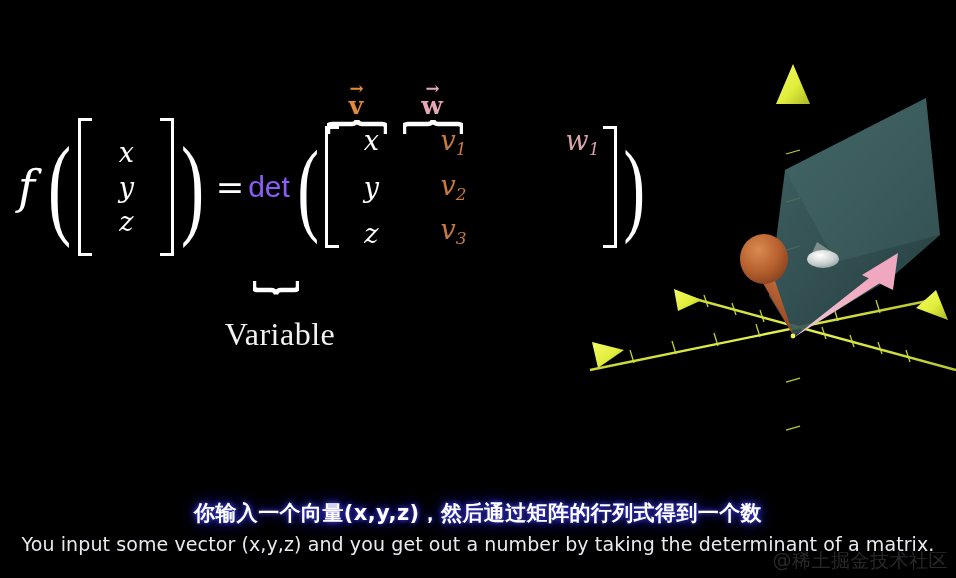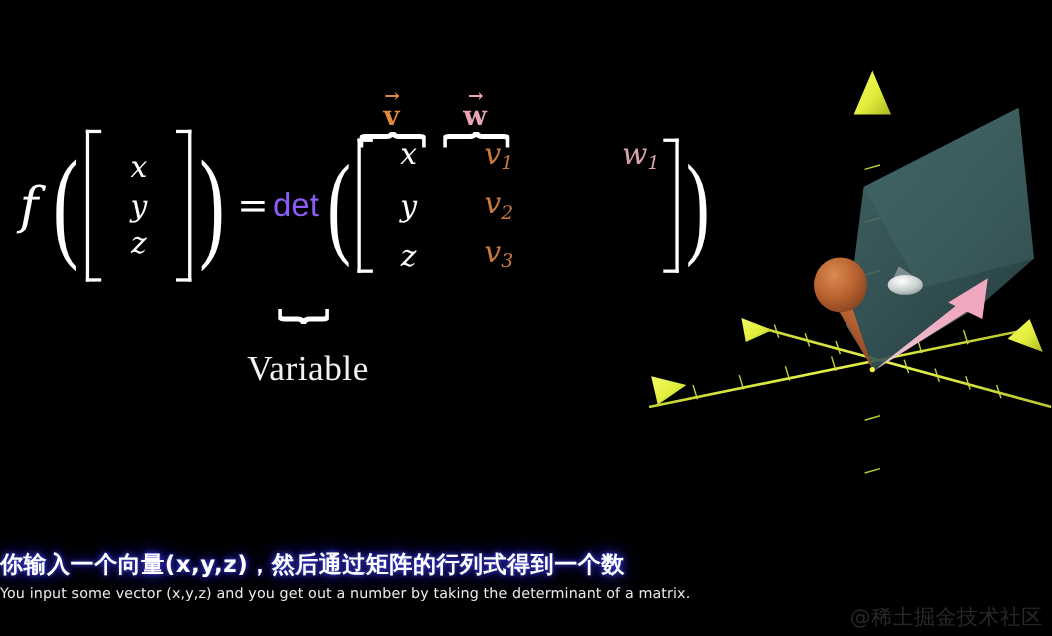--- a/index.html
+++ b/index.html
@@ -178,39 +178,39 @@
     height: 420px;
   }
   #scene svg { display: block; }
 
   
   #subs {
     position: absolute;
     left: 0;
     top: 500px;
     width: 956px;
-    text-align: left;
+    text-align: center;
   }
   #sub-zh {
     font-family: "DejaVu Sans", sans-serif;
     font-weight: bold;
     font-size: 21px;
     color: #ffffff;
     letter-spacing: 0.4px;
     text-shadow:
       0 0 4px #3a3ad0,
       0 0 9px #2a2aa8,
       0 0 16px #1c1c80,
       0 0 26px #14145e;
     line-height: 1.25;
     white-space: nowrap;
   }
   #sub-en {
     font-family: "DejaVu Sans", sans-serif;
-    font-size: 13px;
+    font-size: 19px;
     color: #e9e9ef;
     letter-spacing: 0.1px;
     margin-top: 7px;
     white-space: nowrap;
   }
 
   #watermark {
     position: absolute;
     right: 8px;
     bottom: 4px;

